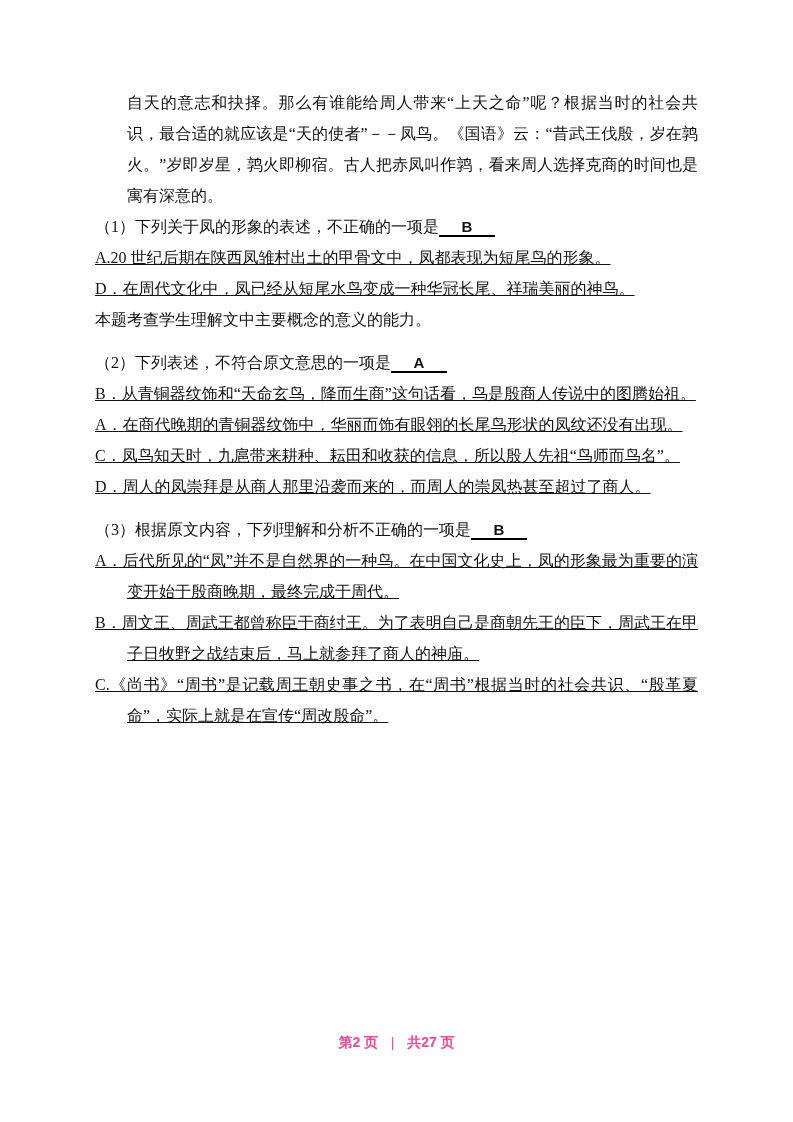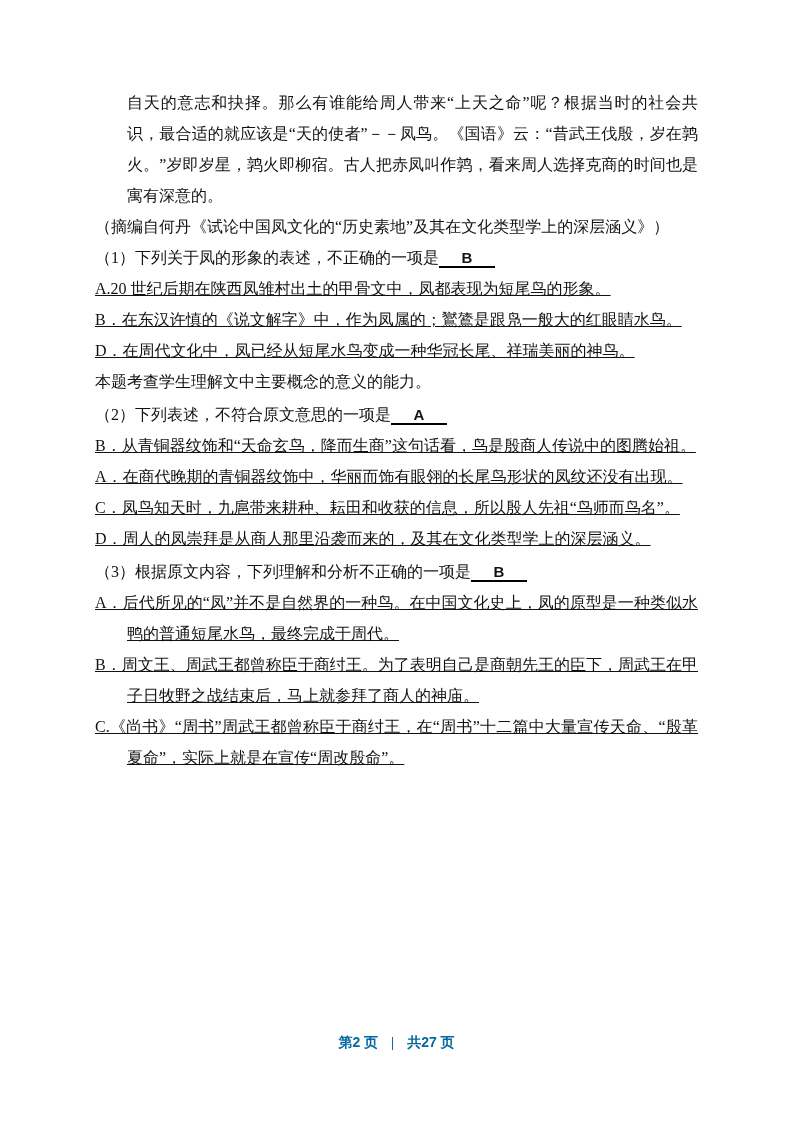--- a/index.html
+++ b/index.html
@@ -20,21 +20,21 @@
     width: 603px;
     font-size: 16px;
     line-height: 31px;
     text-align: justify;
   }
   p { margin: 0; }
   .intro { margin-left: 32px; }
   .attribution { }
   .question { }
   .stem { }
-  .gap-top { margin-top: 2px; }
+  .gap-top { margin-top: 12px; }
   .option {
     padding-left: 32px;
     text-indent: -32px;
     text-decoration: underline;
   }
   .answer-blank {
     display: inline-block;
     min-width: 56px;
     text-align: center;
     border-bottom: 2px solid #000;
@@ -46,61 +46,59 @@
   }
   .note { }
   .footer {
     position: absolute;
     top: 1031px;
     left: 0;
     width: 100%;
     text-align: center;
     font-size: 14px;
     line-height: 22px;
-    color: #0369a1;
+    color: #ec4899;
   }
   .footer .num { font-family: "Liberation Sans", sans-serif; font-weight: 600; }
   .footer .sep {
     display: inline-block;
     margin: 0 13px;
     font-weight: 600;
   }
 </style>
 </head>
 <body>
 
 <div class="page">
   <div class="content">
 
     <p class="intro">自天的意志和抉择。那么有谁能给周人带来“上天之命”呢？根据当时的社会共识，最合适的就应该是“天的使者”－－凤鸟。《国语》云：“昔武王伐殷，岁在鹑火。”岁即岁星，鹑火即柳宿。古人把赤凤叫作鹑，看来周人选择克商的时间也是寓有深意的。</p>
 
-    <p class="attribution">（摘编自何丹《试论中国凤文化的“历史素地”及其在文化类型学上的深层涵义》）</p>
 
     <div class="question">
       <p class="stem"><span>（1）下列关于凤的形象的表述，不正确的一项是</span><span class="answer-blank">B</span></p>
       <p class="option">A.20 世纪后期在陕西凤雏村出土的甲骨文中，凤都表现为短尾鸟的形象。</p>
-      <p class="option">B．在东汉许慎的《说文解字》中，作为凤属的；鸑鷟是跟凫一般大的红眼睛水鸟。</p>
       <p class="option">D．在周代文化中，凤已经从短尾水鸟变成一种华冠长尾、祥瑞美丽的神鸟。</p>
     </div>
 
     <p class="note">本题考查学生理解文中主要概念的意义的能力。</p>
 
     <div class="question gap-top">
       <p class="stem"><span>（2）下列表述，不符合原文意思的一项是</span><span class="answer-blank">A</span></p>
       <p class="option">B．从青铜器纹饰和“天命玄鸟，降而生商”这句话看，鸟是殷商人传说中的图腾始祖。</p>
       <p class="option">A．在商代晚期的青铜器纹饰中，华丽而饰有眼翎的长尾鸟形状的凤纹还没有出现。</p>
       <p class="option">C．凤鸟知天时，九扈带来耕种、耘田和收获的信息，所以殷人先祖“鸟师而鸟名”。</p>
-      <p class="option">D．周人的凤崇拜是从商人那里沿袭而来的，及其在文化类型学上的深层涵义。</p>
+      <p class="option">D．周人的凤崇拜是从商人那里沿袭而来的，而周人的崇凤热甚至超过了商人。</p>
     </div>
 
     <div class="question gap-top">
       <p class="stem"><span>（3）根据原文内容，下列理解和分析不正确的一项是</span><span class="answer-blank">B</span></p>
-      <p class="option">A．后代所见的“凤”并不是自然界的一种鸟。在中国文化史上，凤的原型是一种类似水鸭的普通短尾水鸟，最终完成于周代。</p>
+      <p class="option">A．后代所见的“凤”并不是自然界的一种鸟。在中国文化史上，凤的形象最为重要的演变开始于殷商晚期，最终完成于周代。</p>
       <p class="option">B．周文王、周武王都曾称臣于商纣王。为了表明自己是商朝先王的臣下，周武王在甲子日牧野之战结束后，马上就参拜了商人的神庙。</p>
-      <p class="option">C.《尚书》“周书”周武王都曾称臣于商纣王，在“周书”十二篇中大量宣传天命、“殷革夏命”，实际上就是在宣传“周改殷命”。</p>
+      <p class="option">C.《尚书》“周书”是记载周王朝史事之书，在“周书”根据当时的社会共识、“殷革夏命”，实际上就是在宣传“周改殷命”。</p>
     </div>
 
   </div>
 
   <div class="footer">
     <span class="num">第2 页</span><span class="sep">|</span><span class="num">共27 页</span>
   </div>
 </div>
 
 </body></html>

